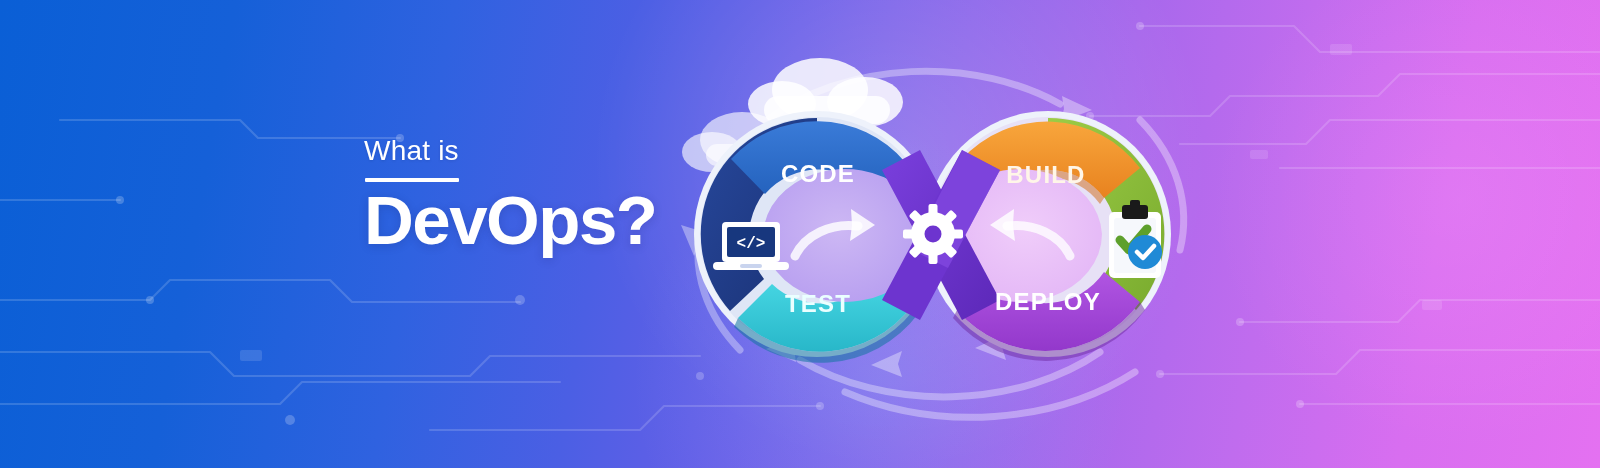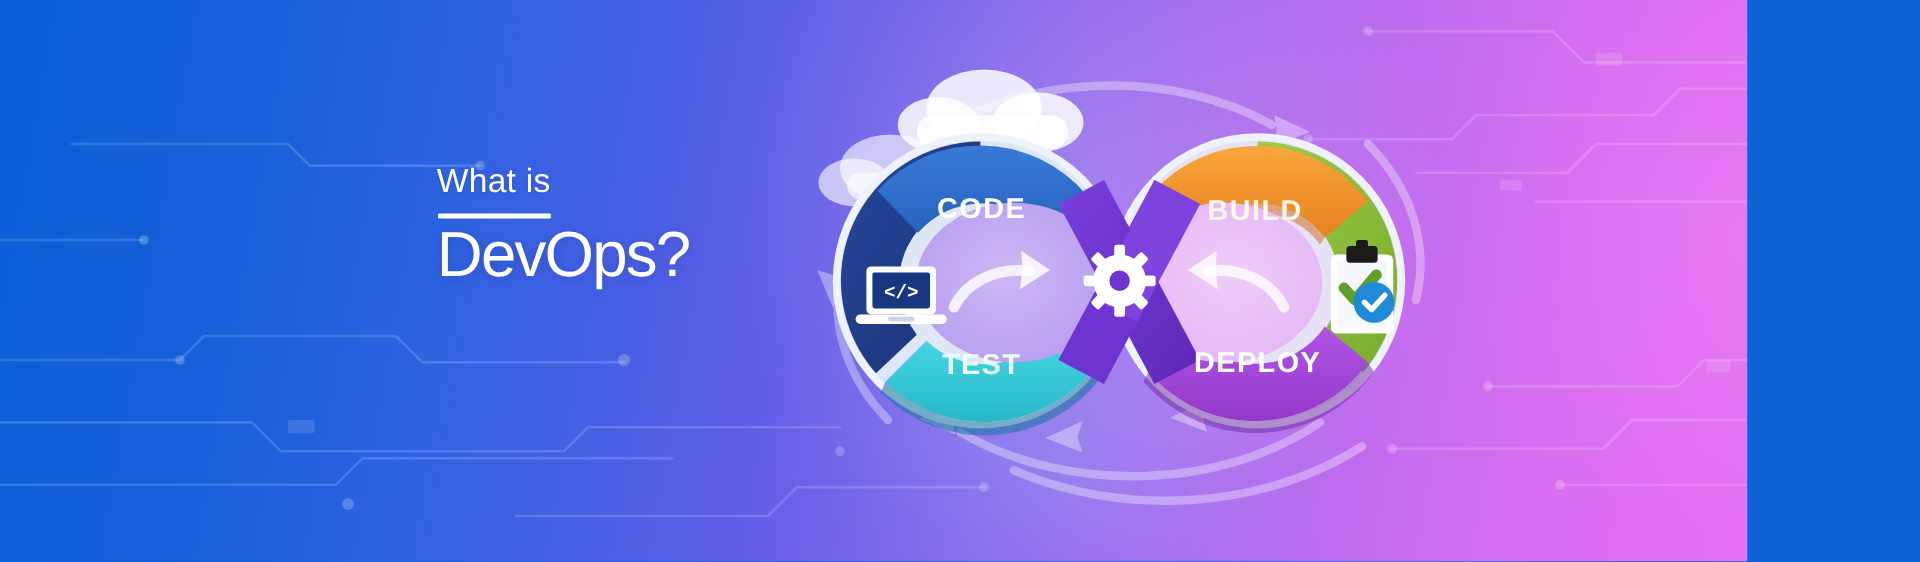--- a/index.html
+++ b/index.html
@@ -5,21 +5,21 @@
   html, body {
     margin: 0;
     padding: 0;
     background: #0d63d4;
   }
   body {
     font-family: "Liberation Sans", sans-serif;
   }
   .banner {
     position: relative;
-    width: 1456px;
+    width: 1600px;
     height: 468px;
     overflow: hidden;
     background: linear-gradient(100deg,
       #0a5fd6 0%,
       #1560d8 14%,
       #2f62e0 27%,
       #4b5fe4 38%,
       #6a5fe8 48%,
       #8a63ea 58%,
       #a868ec 68%,
@@ -72,22 +72,22 @@
   }
   .rule {
     width: 94px;
     height: 4px;
     background: #ffffff;
     margin: 11px 0 4px 1px;
     border-radius: 1px;
   }
   .title {
     color: #ffffff;
-    font-size: 53px;
-    font-weight: 400;
+    font-size: 69px;
+    font-weight: 700;
     letter-spacing: -1.5px;
     line-height: 1.0;
     margin: 0;
     text-shadow: 0 2px 10px rgba(20,30,90,0.18);
   }
 </style>
 </head>
 <body>
 
 <div class="banner">

